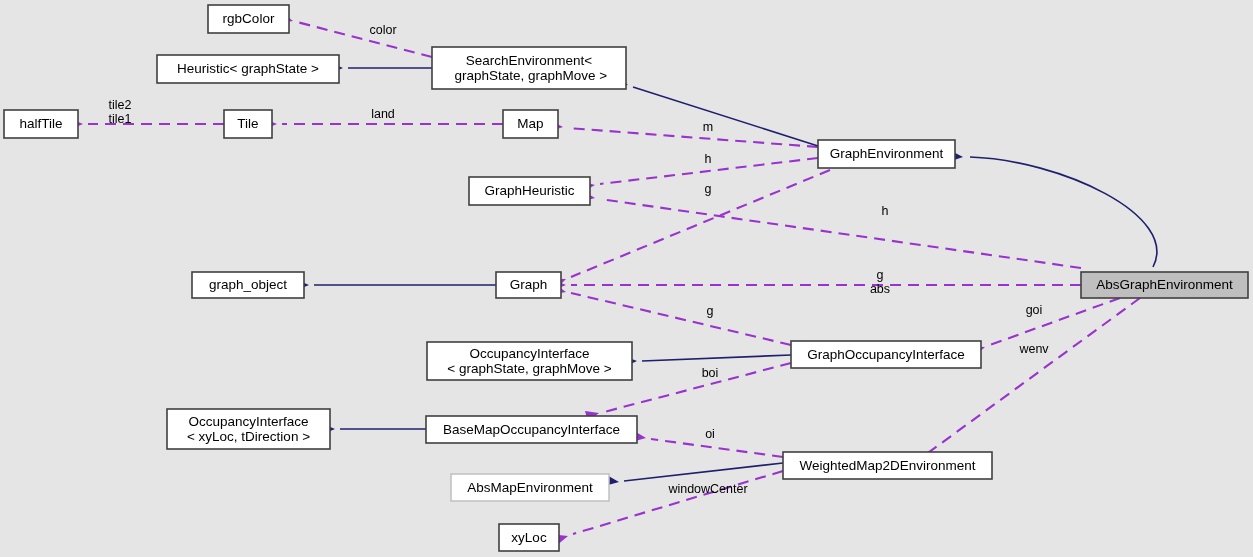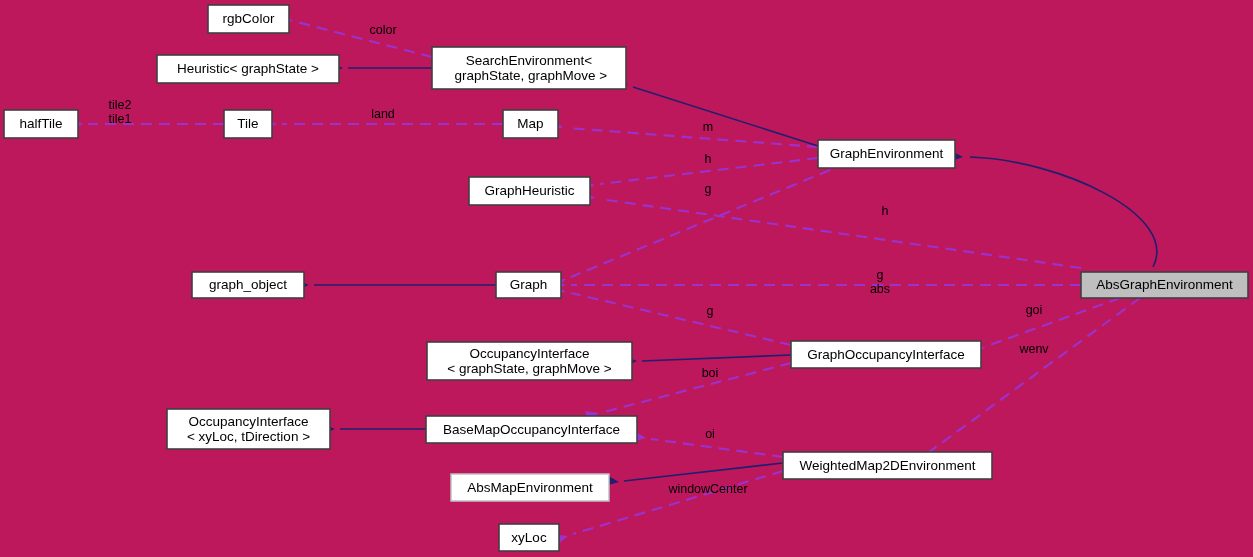--- a/index.html
+++ b/index.html
@@ -4,21 +4,21 @@
 <style>
   html, body {
     margin: 0;
     padding: 0;
     background: #ffffff;
   }
   #diagram-root {
     position: relative;
     width: 1253px;
     height: 557px;
-    background: #be185d;
+    background: #e5e5e5;
     font-family: "Liberation Sans", sans-serif;
     overflow: hidden;
   }
   svg.canvas {
     position: absolute;
     top: 0;
     left: 0;
     width: 1253px;
     height: 557px;
   }

